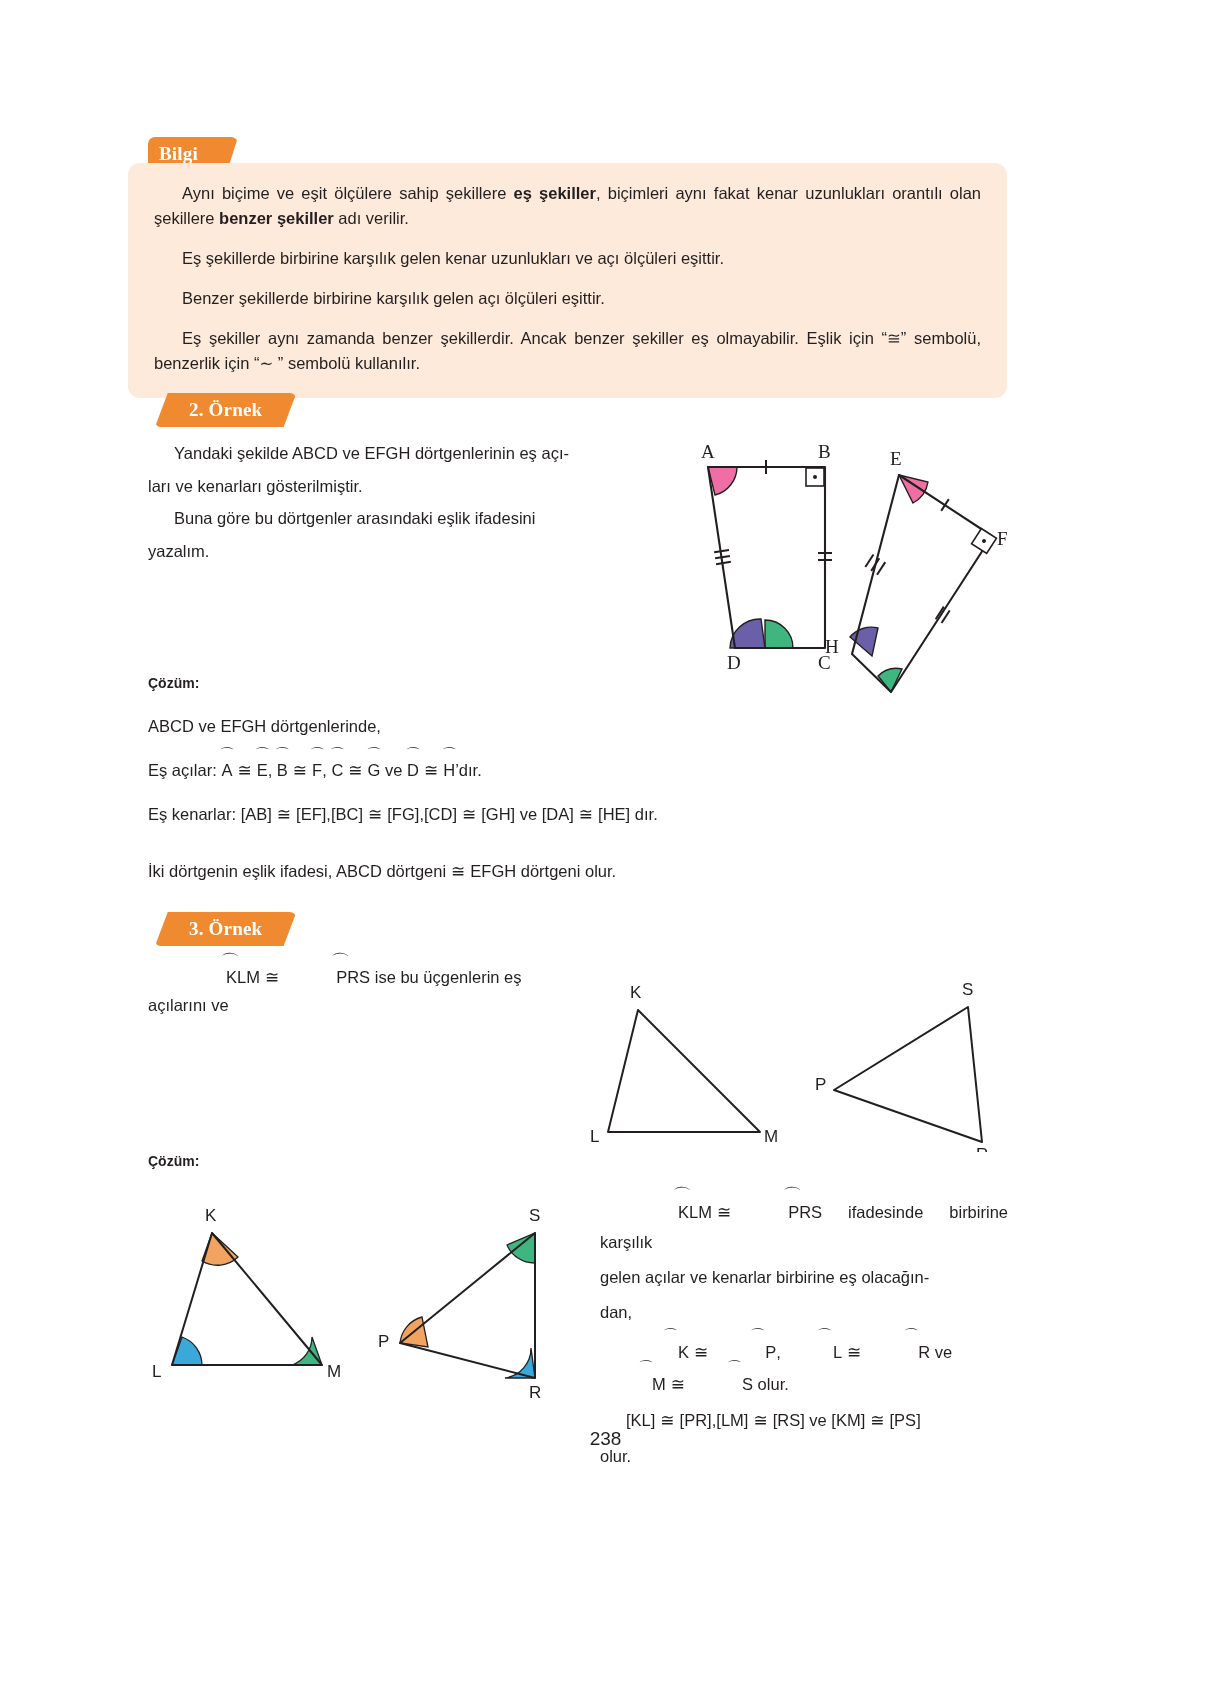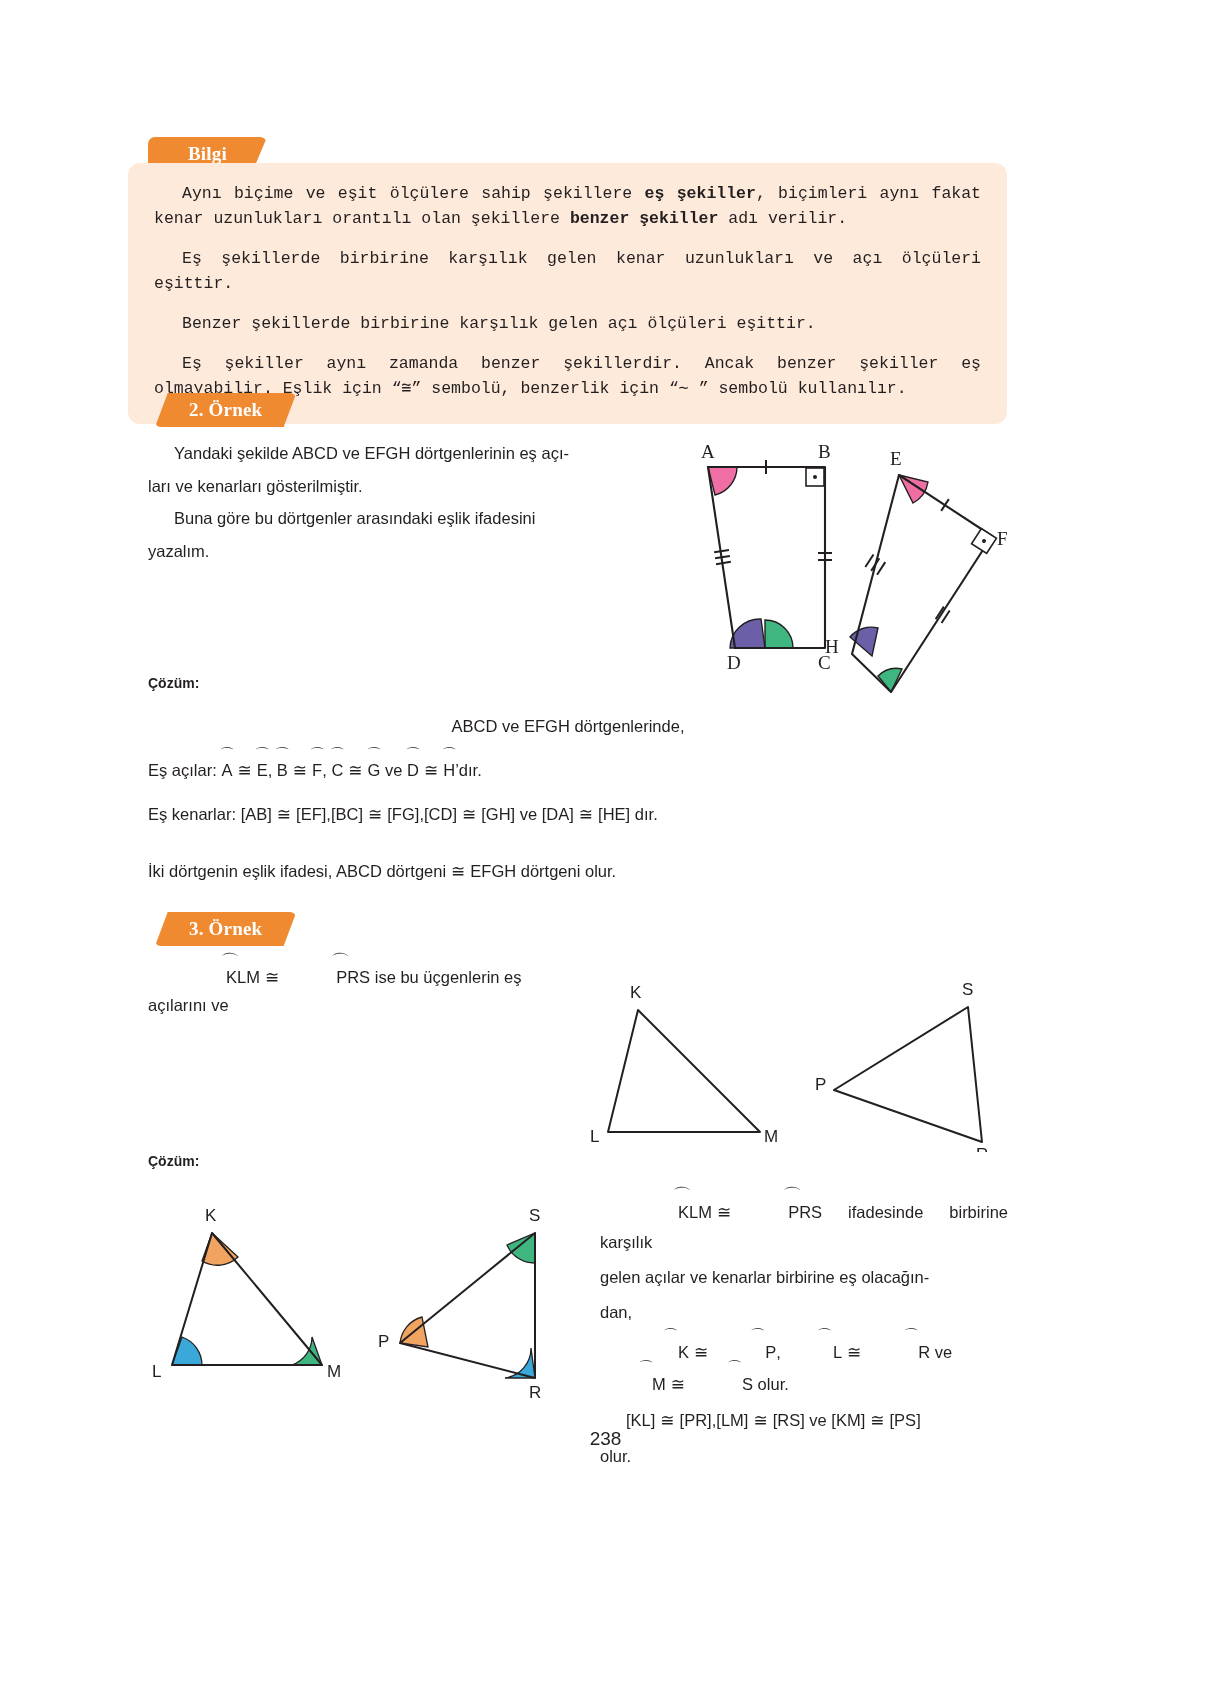--- a/index.html
+++ b/index.html
@@ -16,21 +16,21 @@
   
   .tab{
     position:absolute;
     height:34px;
     background:#f08a31;
     color:#fff;
     font-family:"Liberation Serif", serif;
     font-weight:bold;
     font-size:19px;
     display:flex;align-items:center;
-    padding:0 26px 0 40px;
+    padding:0 26px 0 11px;
     border-radius:7px 7px 0 0;
     letter-spacing:.2px;
   }
   .tab.bilgi{
     left:148px;top:137px;
     clip-path: polygon(0 0,100% 0,88% 100%,0 100%);
     padding-right:40px;
   }
   .tab.ornek{
     clip-path: polygon(9% 0,100% 0,91% 100%,0 100%);
@@ -43,21 +43,20 @@
 
   
   .infobox{
     position:absolute;
     left:128px;top:163px;
     width:879px;
     background:#fdeadb;
     border-radius:12px;
     padding:18px 26px 20px 26px;
     box-sizing:border-box;
-    font-family:Liberation Mono, monospace;
   }
   .infobox p{
     margin:0 0 15px 0;
     font-size:16.5px;
     line-height:1.52;
     text-align:justify;
     text-indent:28px;
   }
   .infobox p:last-child{margin-bottom:2px;}
   .infobox b{font-weight:bold;}
@@ -176,21 +175,21 @@
         <text x="352" y="105" font-family="Liberation Serif, serif" font-size="19" fill="#231f20">F</text>
         <text x="241" y="273" font-family="Liberation Serif, serif" font-size="19" fill="#231f20">G</text>
         <text x="180" y="213" font-family="Liberation Serif, serif" font-size="19" fill="#231f20">H</text>
       </g>
     </svg>
   </div>
 
   <div class="txt" style="left:148px;top:672px;width:840px;">
     <p class="bold" style="margin-bottom:18px;">Çözüm:</p>
 
-    <p style="margin-bottom:16px;text-align:center;">ABCD ve EFGH dörtgenlerinde,</p>
+    <p style="margin-bottom:16px;">ABCD ve EFGH dörtgenlerinde,</p>
 
     <p style="margin-bottom:16px;">
       <span>Eş açılar:</span>
       <span class="hatwrap"><span class="hat">⌒</span><span class="base">A</span></span><span class="cong">≅</span><span class="hatwrap"><span class="hat">⌒</span><span class="base">E</span></span><span>,</span>
       <span class="hatwrap"><span class="hat">⌒</span><span class="base">B</span></span><span class="cong">≅</span><span class="hatwrap"><span class="hat">⌒</span><span class="base">F</span></span><span>,</span>
       <span class="hatwrap"><span class="hat">⌒</span><span class="base">C</span></span><span class="cong">≅</span><span class="hatwrap"><span class="hat">⌒</span><span class="base">G</span></span>
       <span>ve</span>
       <span class="hatwrap"><span class="hat">⌒</span><span class="base">D</span></span><span class="cong">≅</span><span class="hatwrap"><span class="hat">⌒</span><span class="base">H</span></span><span>’dır.</span>
     </p>
 

